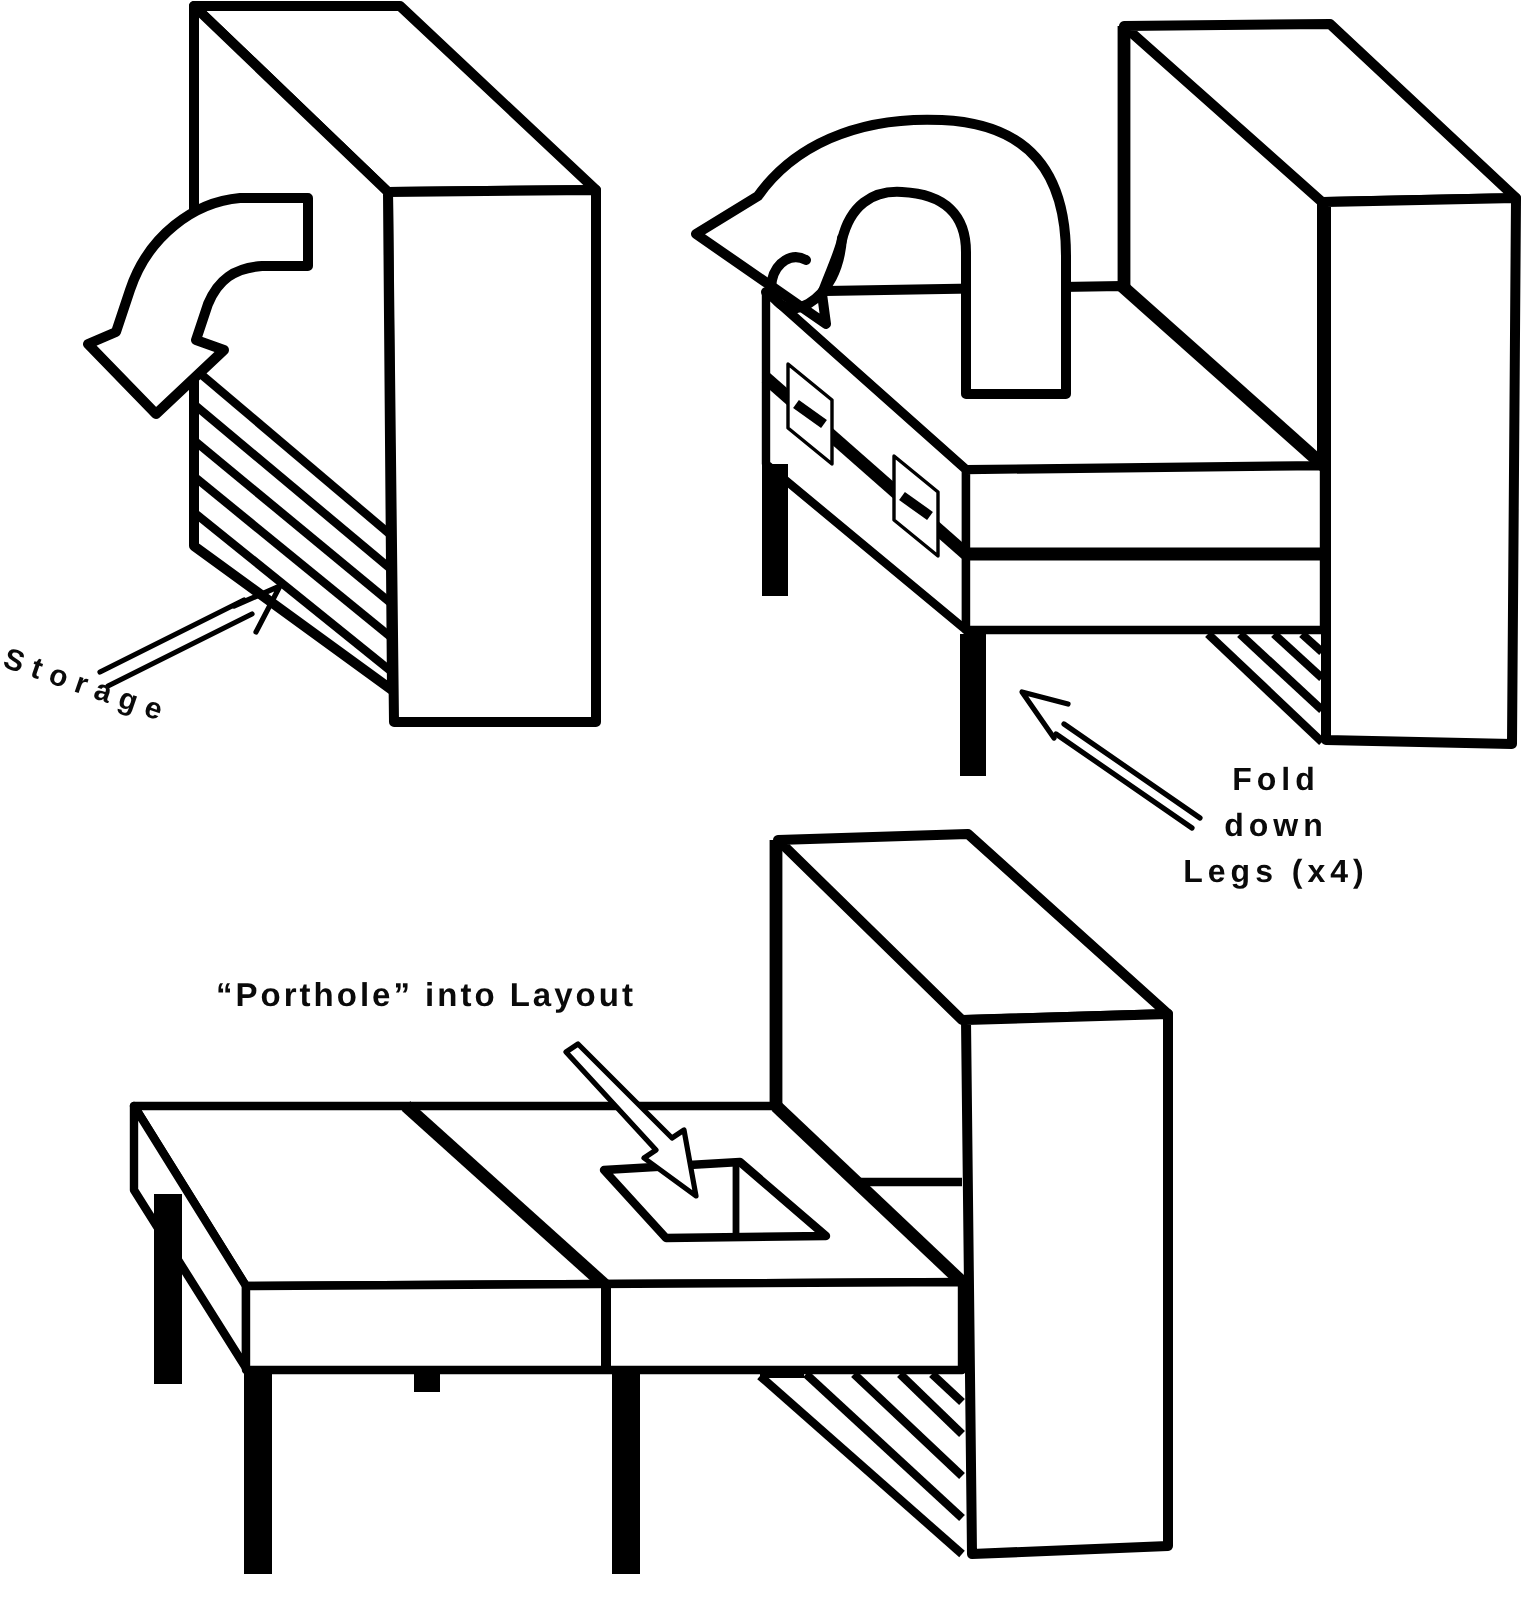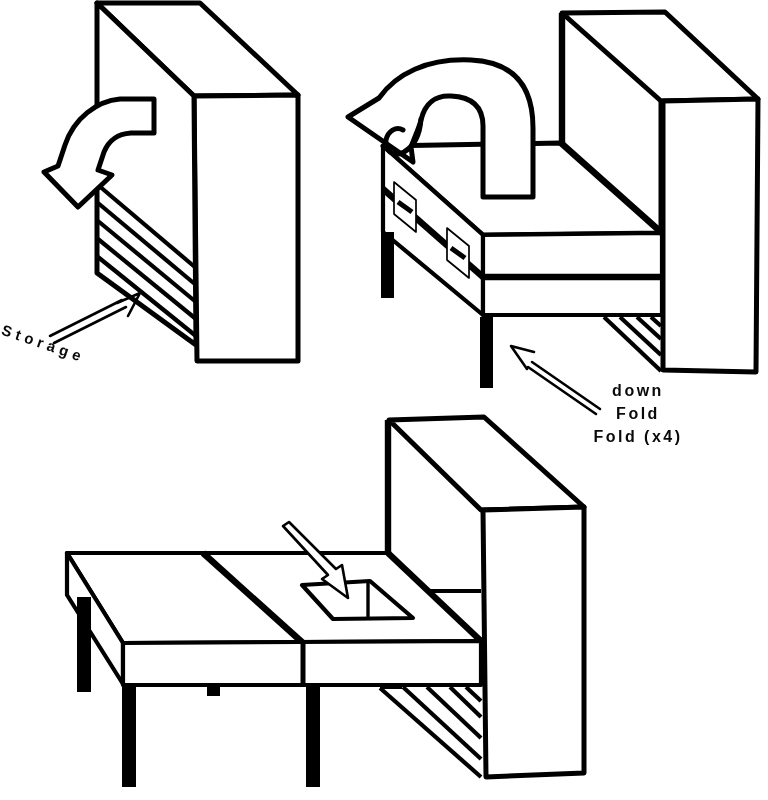--- a/index.html
+++ b/index.html
@@ -164,21 +164,22 @@
         <line class="ln s4" x1="466" y1="687" x2="481" y2="701"></line>
       </g>
 
       <path class="arrow s2" d="M 289,522 L 336,569 L 342,565 L 348,598 L 322,579 L 328,575 L 283,526 Z"></path>
     </g>
   </svg>
 
   <div class="label label-storage">Storage</div>
 
   <div class="label label-fold">
+    <div>Fold</div>
     <div>down</div>
-    <div>Fold</div>
-    <div>Fold (x4)</div>
+    <div>Legs (x4)</div>
   </div>
 
   <div class="label label-porthole">
+    <div>“Porthole” into Layout</div>
   </div>
 
 </div>
 
 </body></html>

